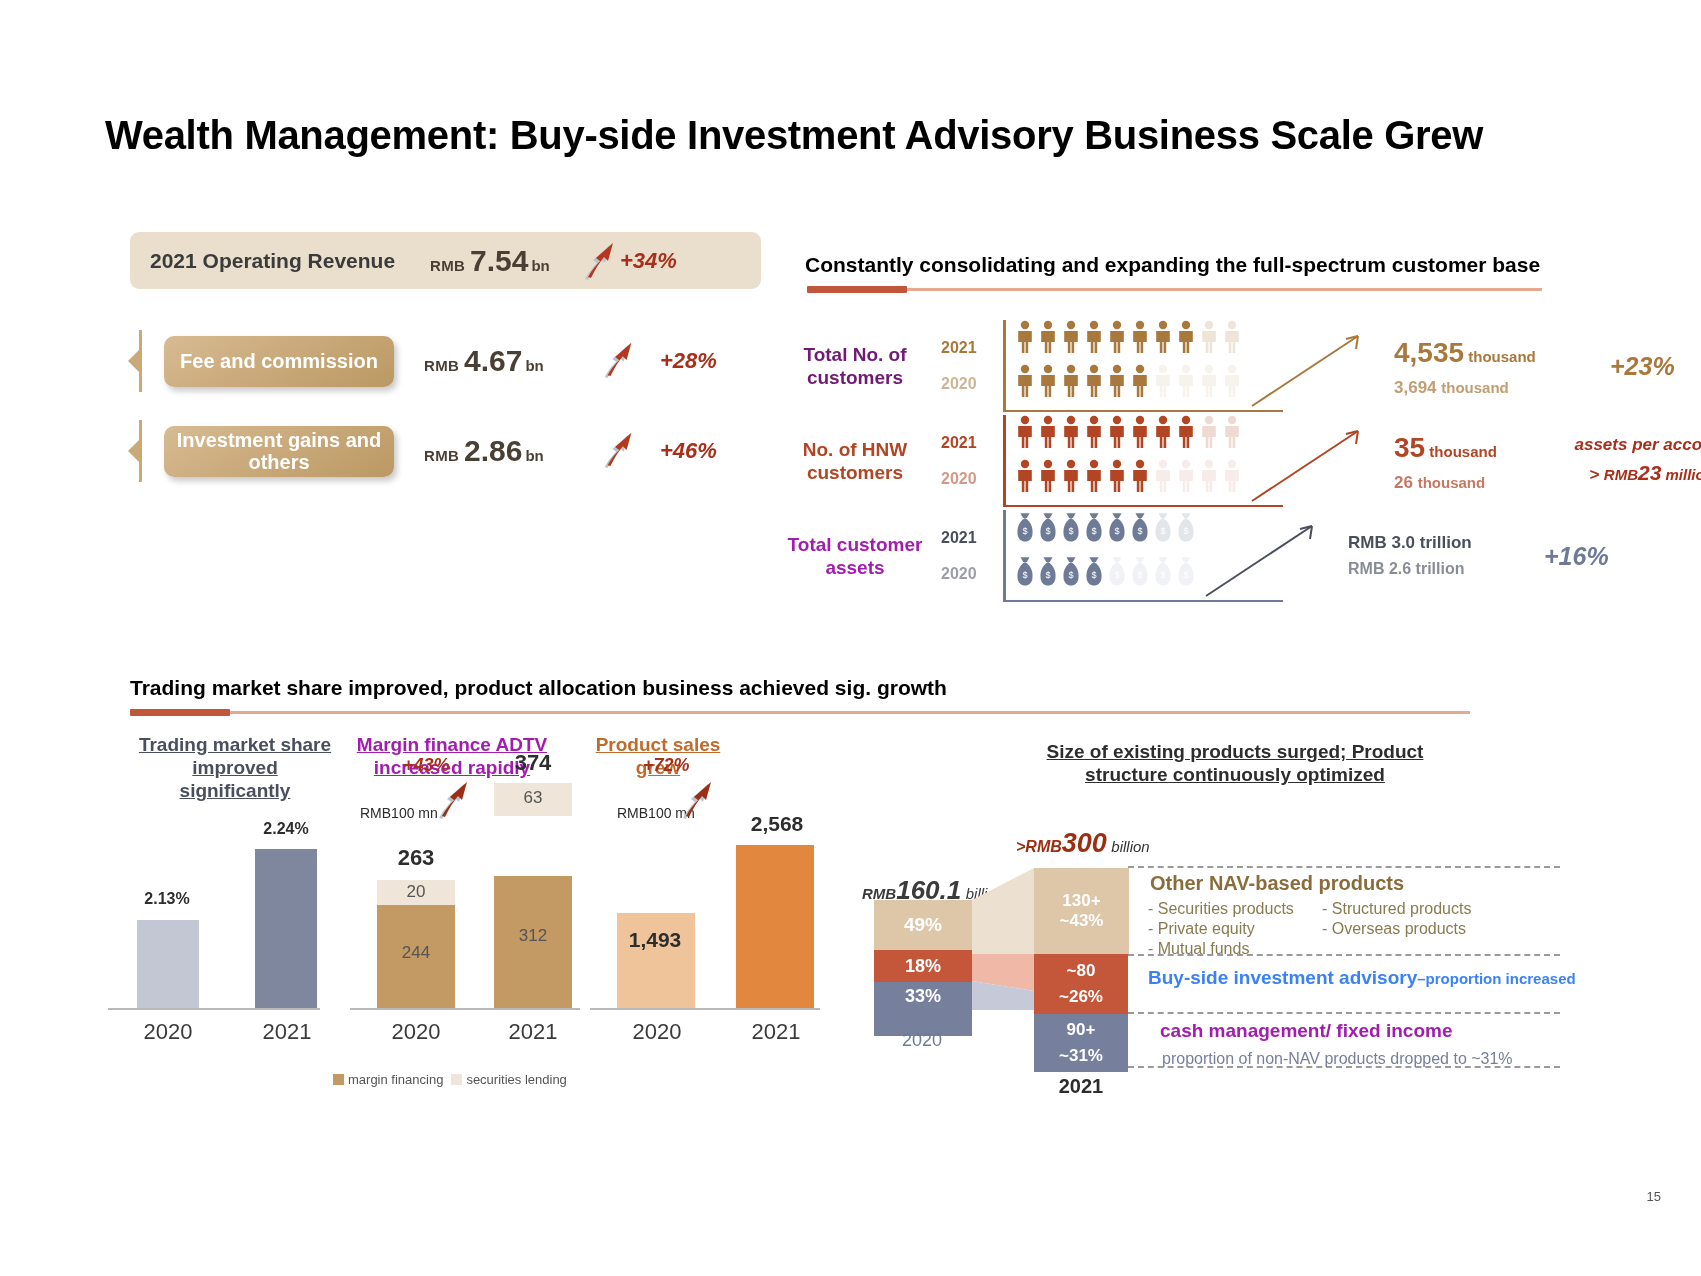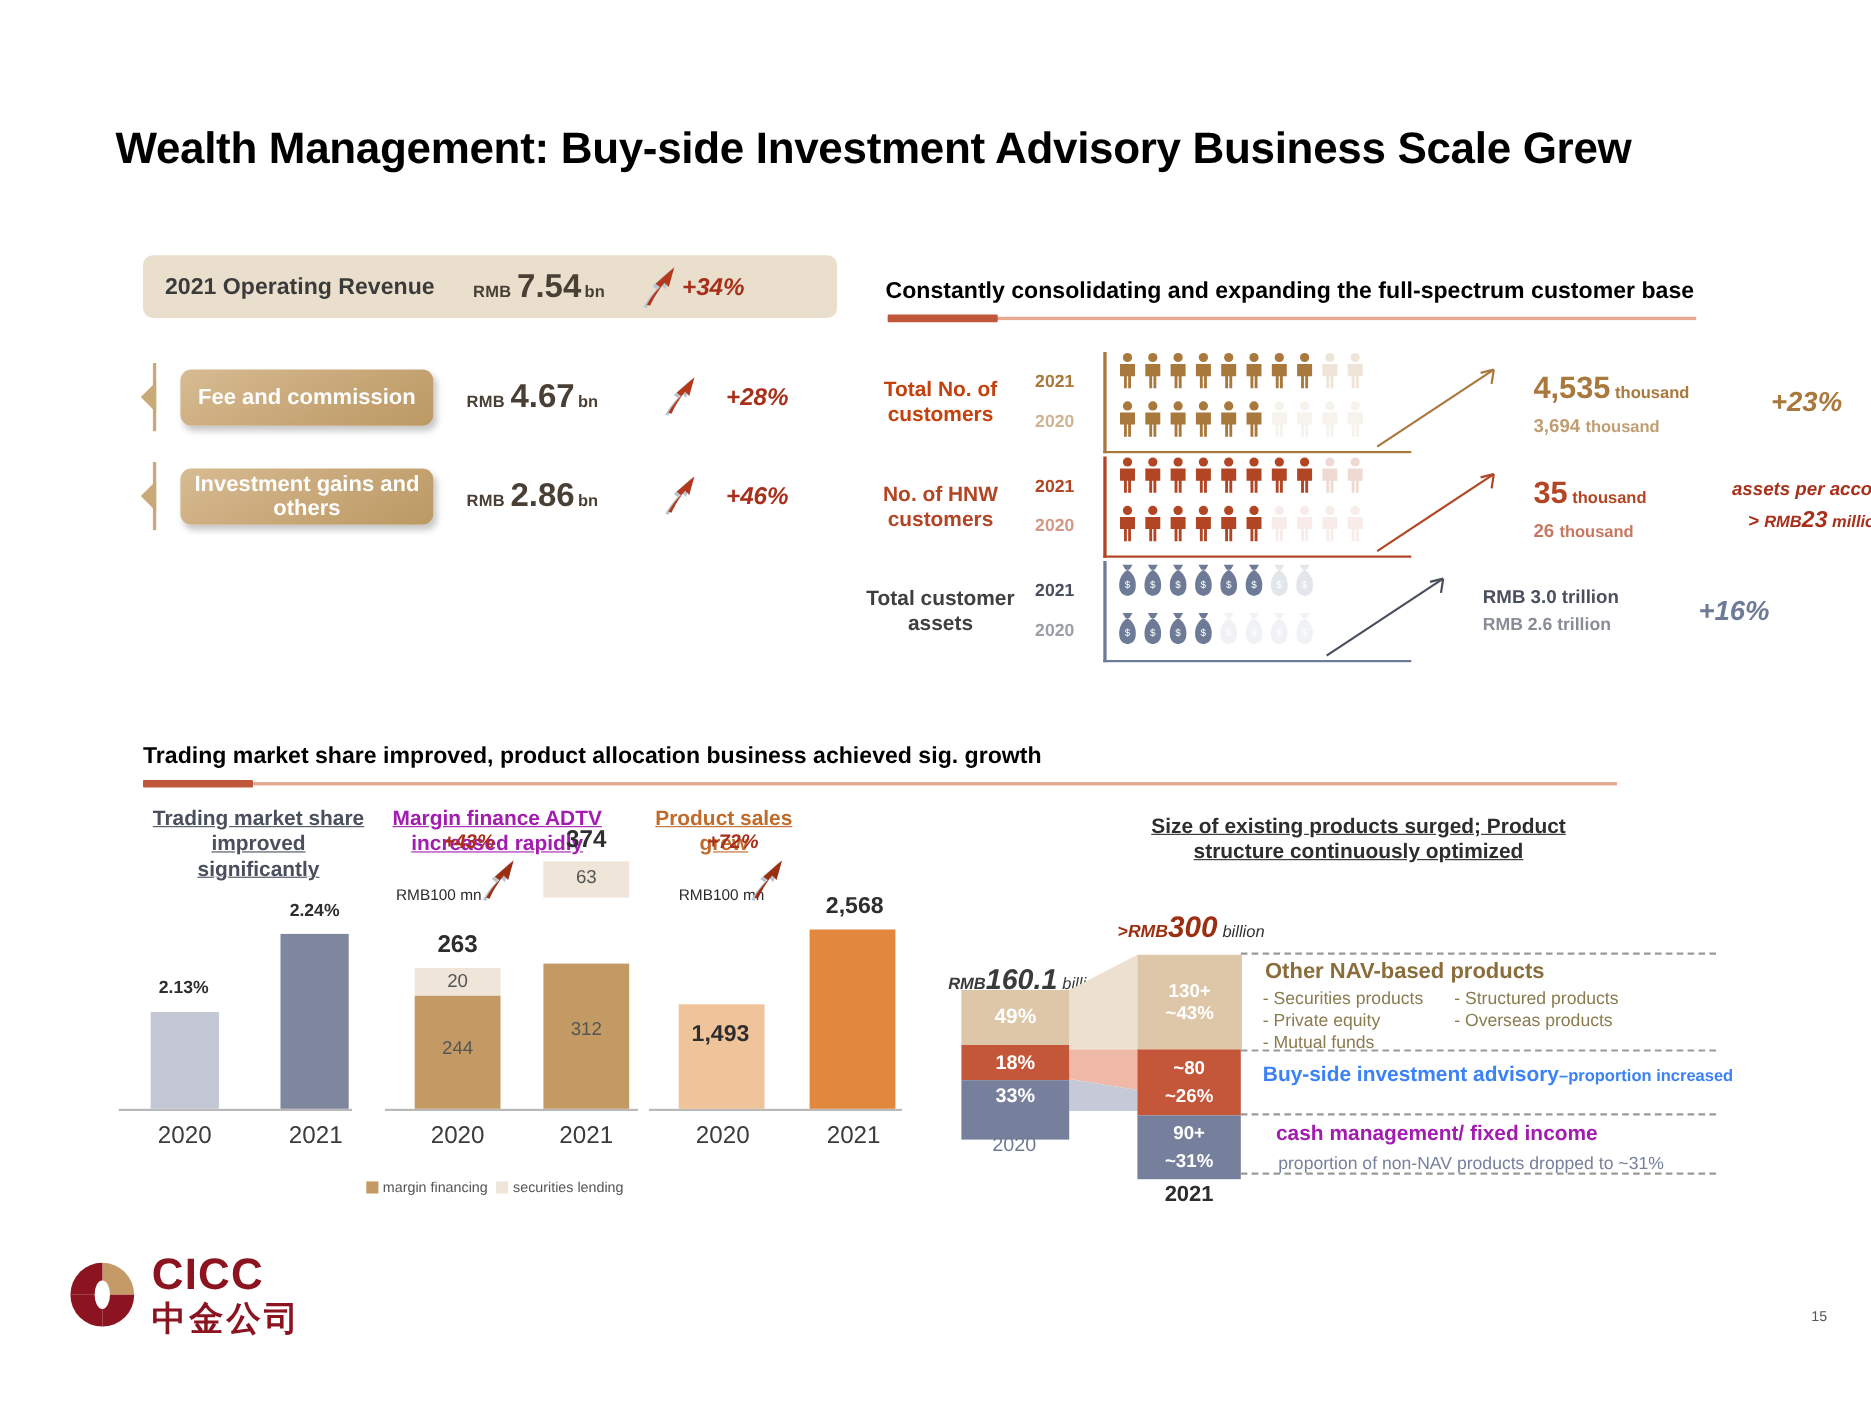--- a/index.html
+++ b/index.html
@@ -216,21 +216,21 @@
         <path d="M8 38 C12 31 16 26 20 22 L16 19 L33 4 L28 22 L24 18 C20 23 15 30 11 39 Z" fill="#b5381c"></path>
       </svg>
     </span>
     <span class="pct">+46%</span>
   </div>
 
   <div class="sec-head" style="left:805px; top:253px;">Constantly consolidating and expanding the full-spectrum customer base</div>
   <div class="rule" style="left:807px; top:288px; width:735px;"></div>
 
   <div class="cb-row" style="left:775px; top:320px;">
-    <div class="cb-name" style="color:#c2410c">Total No. of customers</div>
+    <div class="cb-name" style="color:#701a75">Total No. of customers</div>
     <div class="cb-years" style="color:#a9783c">
       <span>2021</span>
       <span style="opacity:.55">2020</span>
     </div>
     <div class="pictobox" style="height:92px;">
       <div class="frame-l" style="background:#a9783c;"></div>
       <div class="frame-b" style="background:#a9783c; width:280px;"></div>
       <div class="picto-rows" id="picto-0">
           <div class="picto-row">
             <svg class="ico" viewBox="0 0 20 34">
@@ -439,21 +439,21 @@
     </div>
     <div class="cb-note" style="color:#a8301a; width:215px;">
       <div>assets per account</div>
       <div>
         <span>&gt; </span><span style="font-size:15px">RMB</span><span class="b">23</span><span style="font-size:15px"> million</span>
       </div>
     </div>
   </div>
 
   <div class="cb-row" style="left:775px; top:510px;">
-    <div class="cb-name" style="color:#404040">Total customer assets</div>
+    <div class="cb-name" style="color:#a21caf">Total customer assets</div>
     <div class="cb-years" style="color:#4a4f5e">
       <span>2021</span>
       <span style="opacity:.55">2020</span>
     </div>
     <div class="pictobox" style="height:92px;">
       <div class="frame-l" style="background:#6e7b97;"></div>
       <div class="frame-b" style="background:#6e7b97; width:280px;"></div>
       <div class="picto-rows" id="picto-2">
           <div class="picto-row">
             <svg class="ico" viewBox="0 0 22 34">
@@ -679,28 +679,15 @@
   <div class="ann-sub" style="left:1322px; top:900px;">- Structured products</div>
   <div class="ann-sub" style="left:1322px; top:920px;">- Overseas products</div>
 
   <div style="position:absolute; left:1148px; top:967px; color:#3b82f6; white-space:nowrap;">
     <span style="font-size:19px; font-weight:bold;">Buy-side investment advisory</span><span style="font-size:15px; font-weight:bold;">–proportion increased</span>
   </div>
 
   <div style="position:absolute; left:1160px; top:1020px; color:#a21caf; font-size:19px; font-weight:bold; white-space:nowrap;">cash management/ fixed income</div>
   <div style="position:absolute; left:1162px; top:1050px; color:#767f9c; font-size:16px; white-space:nowrap;">proportion of non-NAV products dropped to ~31%</div>
 
-  <div class="logo-wrap">
-    <svg width="62" height="62" viewBox="0 0 62 62">
-      <path d="M31 31 L31 2 A29 29 0 0 1 60 31 Z" fill="#c49a67"></path>
-      <path d="M31 31 L60 31 A29 29 0 0 1 31 60 Z" fill="#8c1420"></path>
-      <path d="M31 31 L31 60 A29 29 0 0 1 2 31 Z" fill="#8c1420"></path>
-      <path d="M31 31 L2 31 A29 29 0 0 1 31 2 Z" fill="#8c1420"></path>
-      <ellipse cx="31" cy="31" rx="7" ry="13" fill="#ffffff"></ellipse>
-    </svg>
-    <div class="logo-text">
-      <div class="logo-en">CICC</div>
-      <div class="logo-cn">中金公司</div>
-    </div>
-  </div>
   <div class="pageno">15</div>
 
 </div>
 
 </body></html>

